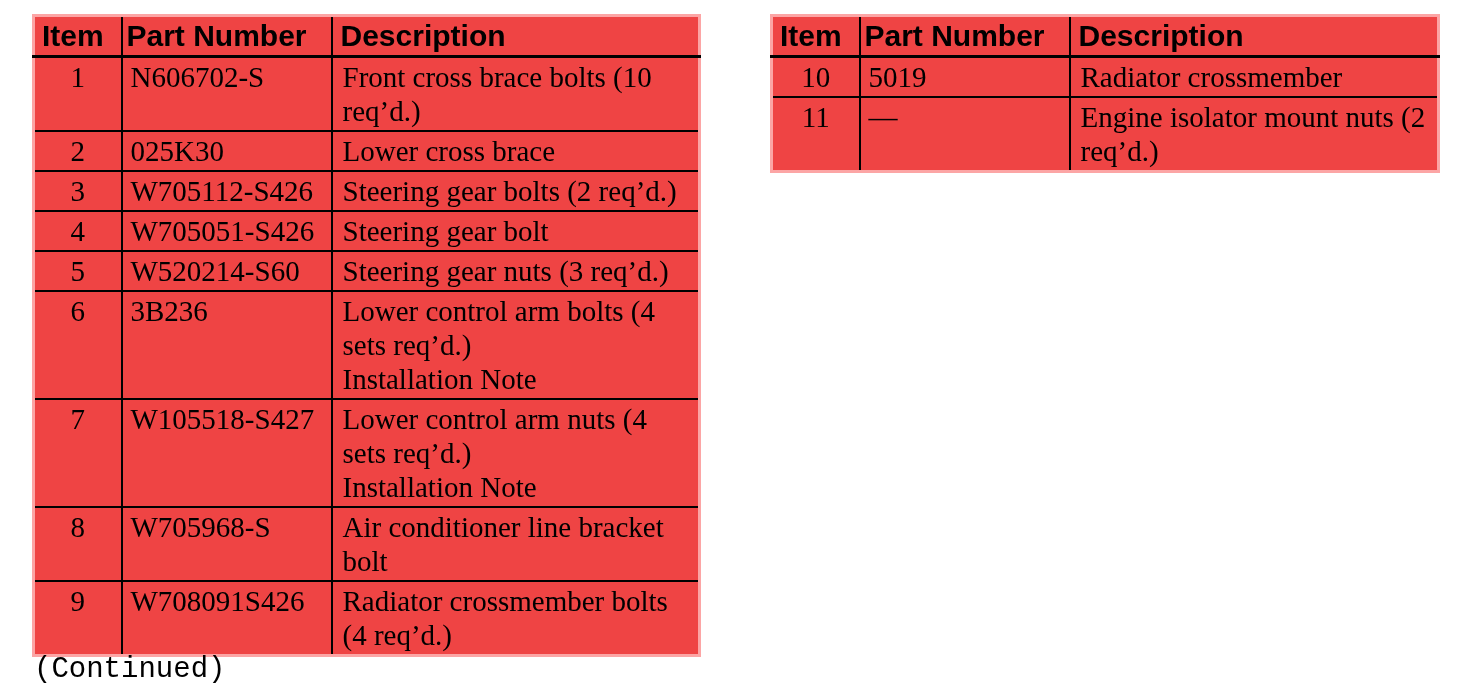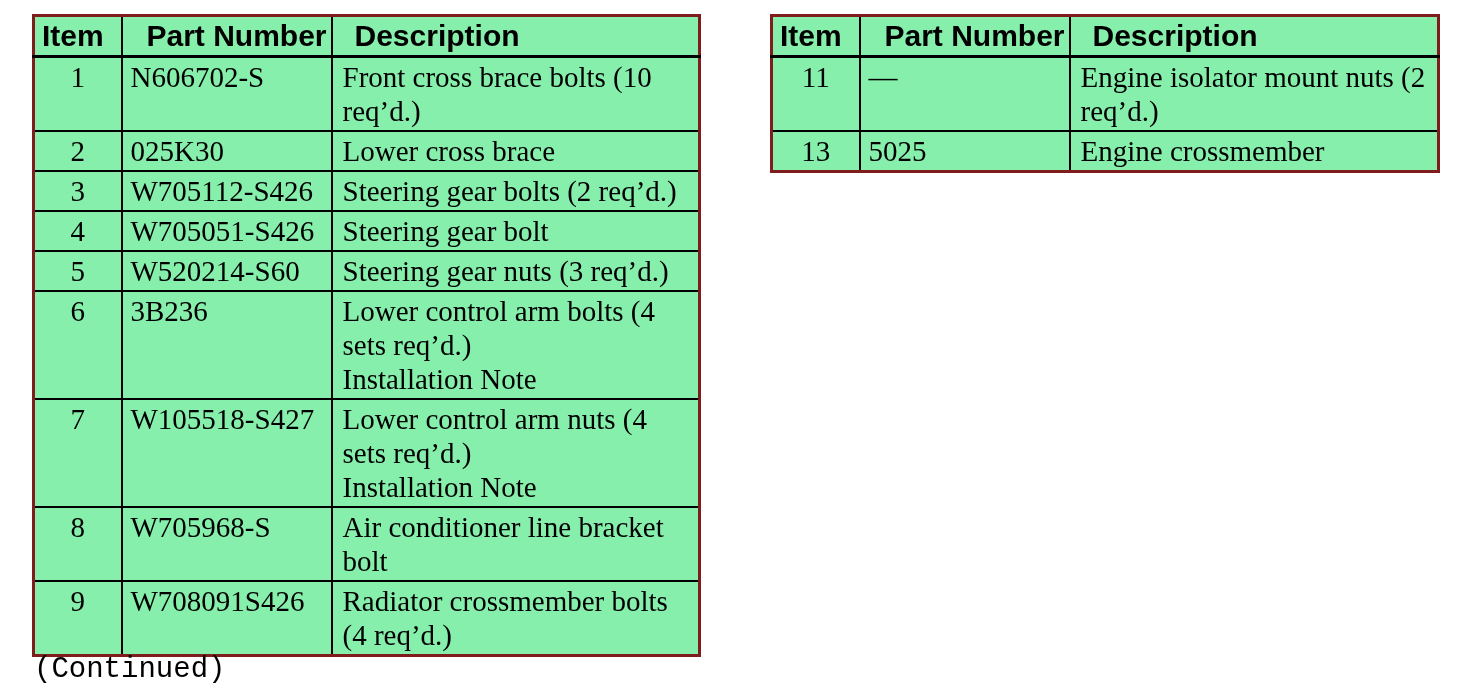--- a/index.html
+++ b/index.html
@@ -10,41 +10,41 @@
     color: #000000;
     position: relative;
     font-family: "Liberation Serif", serif;
     overflow: hidden;
   }
   table.parts-table {
     border-collapse: collapse;
     table-layout: fixed;
     position: absolute;
     top: 14px;
-    background: #86efac;
-    border: 3px solid #7f1d1d;
+    background: #ef4444;
+    border: 3px solid #fca5a5;
   }
   #left-table  { left: 32px;  width: 666px; }
   #right-table { left: 770px; width: 667px; }
   .parts-table th, .parts-table td {
     border: 2px solid #000;
     vertical-align: top;
     overflow: hidden;
   }
   .parts-table th {
     font-family: "Liberation Sans", sans-serif;
     font-weight: bold;
     font-size: 30px;
     line-height: 34px;
     text-align: left;
     border-bottom: 3px solid #000;
     padding: 2px 4px 2px 7px;
   }
-  .parts-table th.col-part { text-align: right; padding-left: 4px; }
-  .parts-table th.col-desc { padding-left: 22px; }
+  .parts-table th.col-part { text-align: left; padding-left: 4px; }
+  .parts-table th.col-desc { padding-left: 8px; }
   .parts-table td {
     font-size: 29px;
     line-height: 34px;
     padding: 2px 4px;
   }
   .parts-table td.cell-item { text-align: center; }
   .parts-table td.cell-part { padding-left: 8px; }
   .parts-table td.cell-desc { padding-left: 10px; white-space: pre-line; margin-top: 34px; }
   .continued-note {
     position: absolute;
@@ -135,26 +135,26 @@
   </colgroup>
   <thead>
     <tr>
       <th class="col-item">Item</th>
       <th class="col-part">Part Number</th>
       <th class="col-desc">Description</th>
     </tr>
   </thead>
   <tbody>
     <tr>
+      <td class="cell-item">10</td>
+      <td class="cell-part">5019</td>
+      <td class="cell-desc">Radiator crossmember</td>
+    </tr>
+    <tr>
       <td class="cell-item">11</td>
       <td class="cell-part">—</td>
       <td class="cell-desc">Engine isolator mount nuts (2
 req’d.)</td>
-    </tr>
-    <tr>
-      <td class="cell-item">13</td>
-      <td class="cell-part">5025</td>
-      <td class="cell-desc">Engine crossmember</td>
     </tr>
   </tbody>
 </table>
 
 <div class="continued-note">(Continued)</div>
 
 </body></html>

